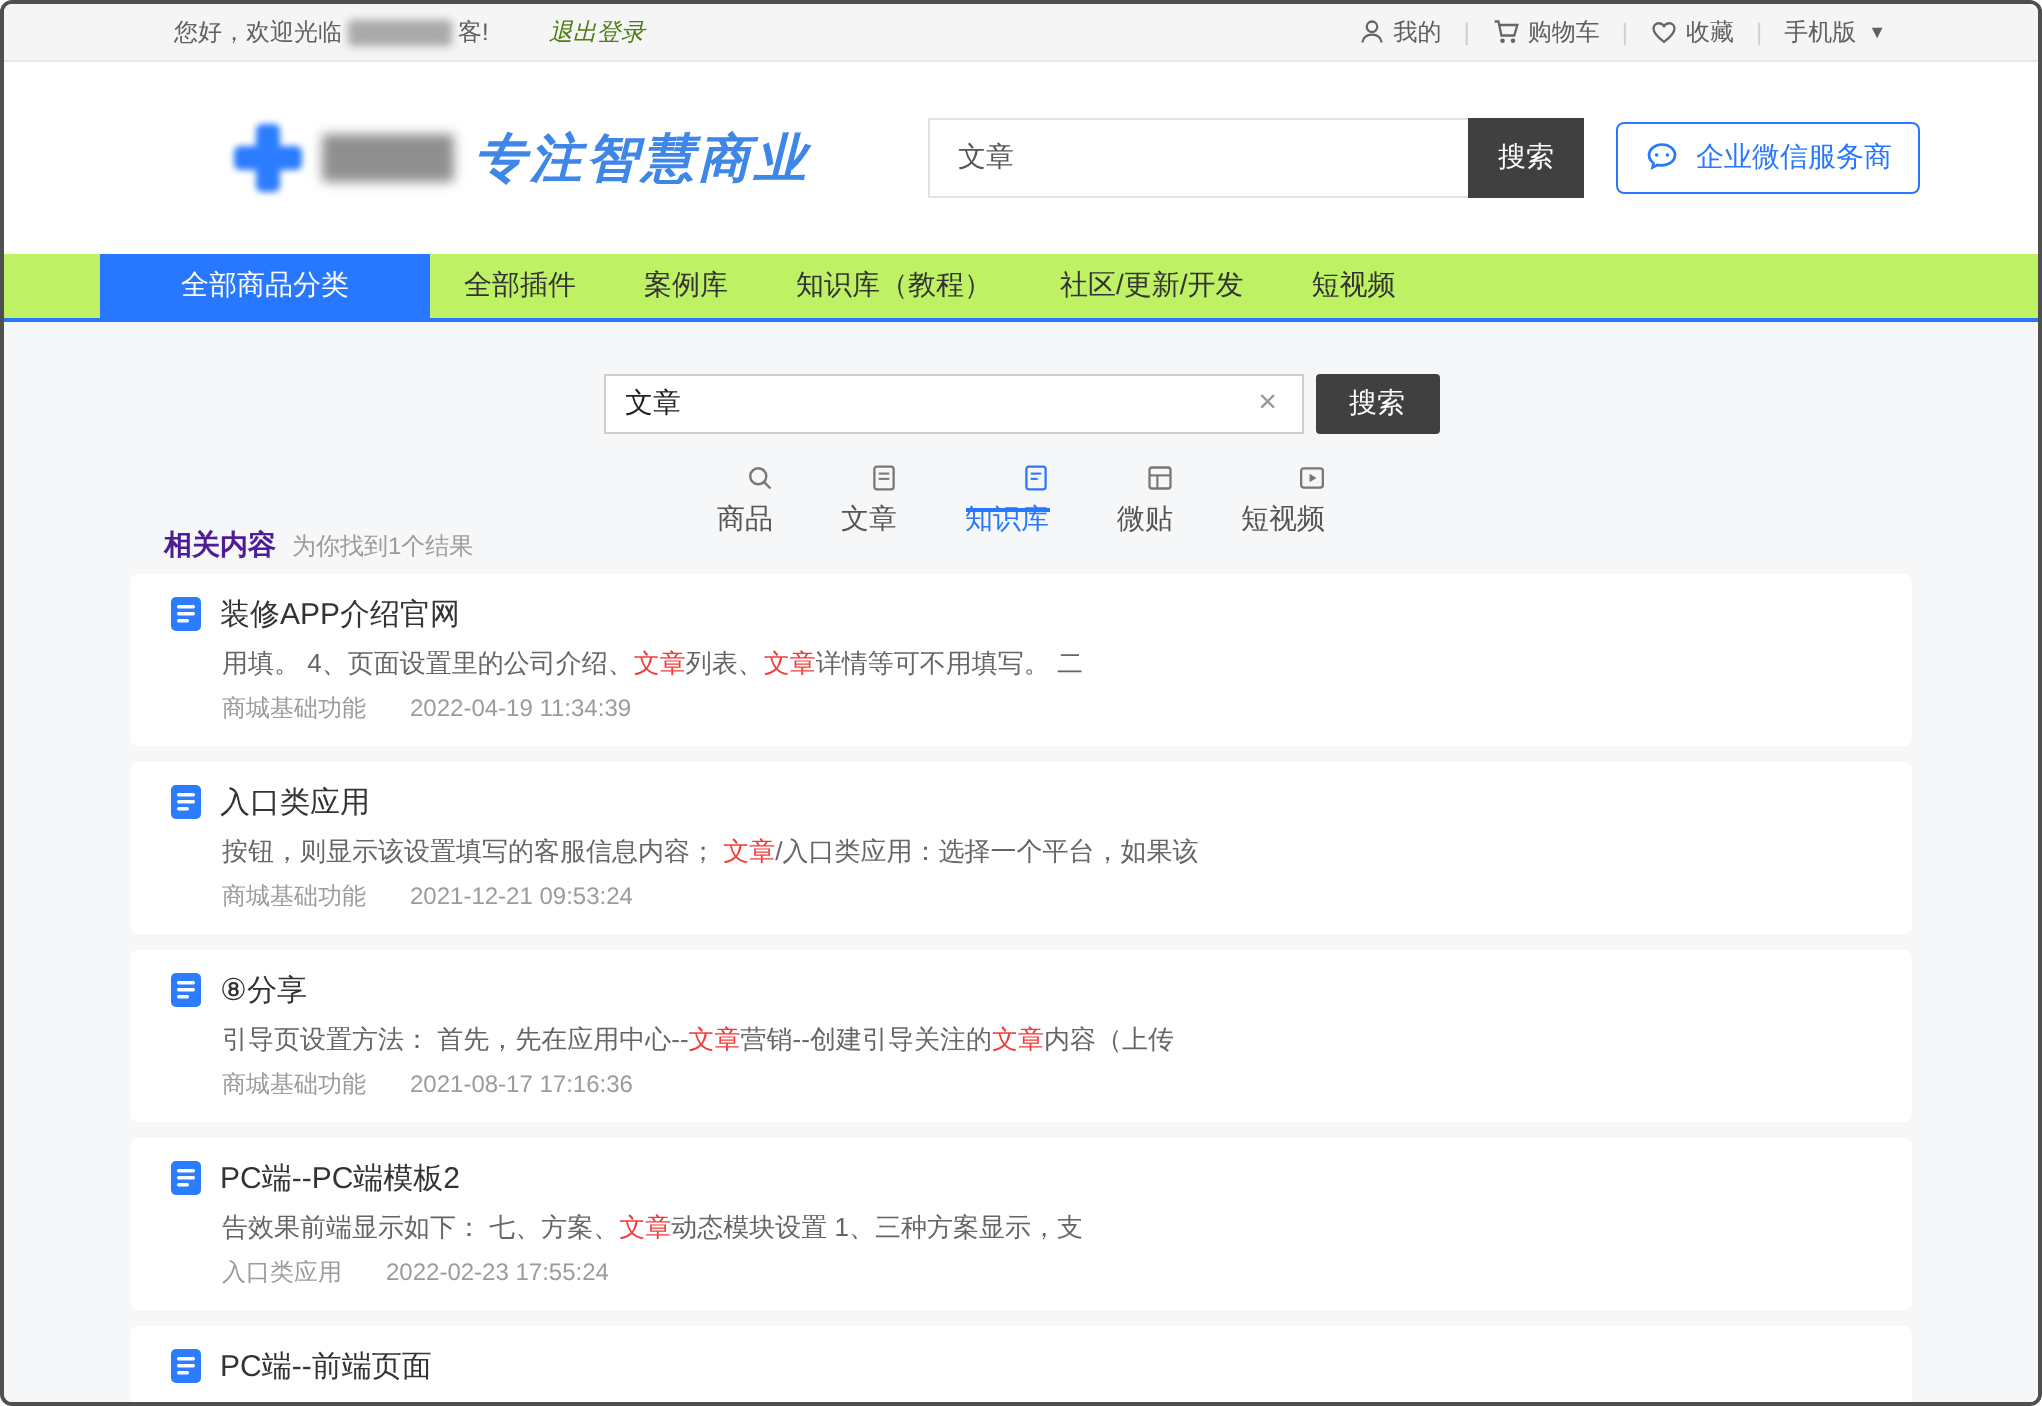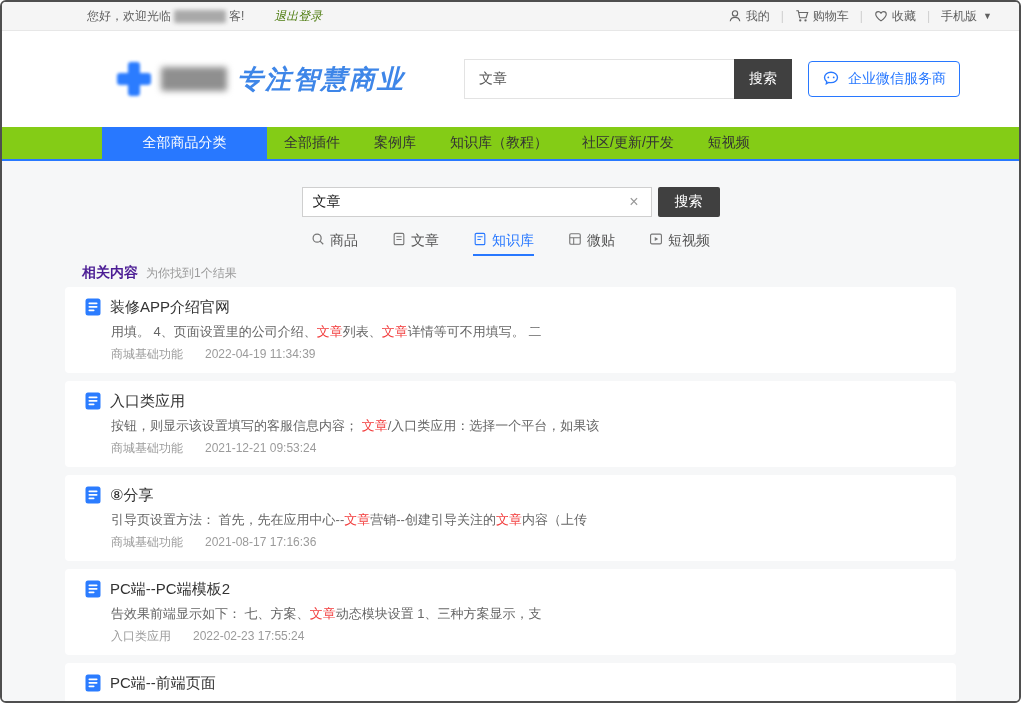--- a/index.html
+++ b/index.html
@@ -1,21 +1,21 @@
 <!DOCTYPE html>
 <html><head>
 <meta charset="utf-8">
 <style>
   * { margin:0; padding:0; box-sizing:border-box; }
   html,body { width:1021px; height:703px; background:#fff; }
   body { font-family:"Liberation Sans","DejaVu Sans",sans-serif; }
   .page { width:1021px; height:703px; border:2px solid #4f4f4f; border-radius:6px; overflow:hidden; background:#fff; display:flex; flex-direction:column; }
 
   
-  .topbar { height:29px; flex:0 0 29px; background:#f5f5f5; border-bottom:1px solid #e7e7e7; display:flex; align-items:center; justify-content:space-between; padding:0 27px 0 85px; font-size:12px; color:#5f5f5f; }
+  .topbar { height:29px; flex:0 0 29px; background:#f5f5f5; border-bottom:1px solid #e7e7e7; display:flex; align-items:center; justify-content:space-between; padding:0 76px 0 85px; font-size:12px; color:#5f5f5f; }
   .topbar-left { display:flex; align-items:center; }
   .blur-chip { display:inline-block; width:52px; height:13px; background:#a9a9a9; border-radius:2px; filter:blur(2px); margin:0 3px; }
   .logout { color:#4d7c0f; margin-left:30px; cursor:pointer; text-decoration:none;font-style:italic; }
   .topbar-right { display:flex; align-items:center; }
   .top-link { display:flex; align-items:center; gap:4px; color:#5f5f5f; cursor:pointer; text-decoration:none; }
   .sep { color:#cfcfcf; margin:0 11px; }
   .caret { font-size:9px; color:#5f5f5f; margin-left:2px; }
   .icn { display:inline-flex; align-items:center; color:#666; }
 
   
@@ -27,33 +27,33 @@
   .logo-plus::after { left:0; top:11px; width:34px; height:12px; }
   .blur-logo { width:66px; height:24px; background:#8f8f8f; border-radius:2px; filter:blur(3px); }
   .brand { font-size:26px; font-weight:bold; font-style:italic; color:#3e86e8; letter-spacing:2px; white-space:nowrap; }
   .header-search { display:flex; width:328px; height:40px; margin-left:22px; flex:0 0 328px; }
   .header-search input { flex:1; min-width:0; border:1px solid #e3e3e3; border-right:none; padding:0 14px; font-size:14px; color:#555; outline:none; background:#fff; font-family:inherit; }
   .btn-primary { background:#404040; color:#fff; border:none; font-size:14px; cursor:pointer; font-family:inherit; }
   .header-search .btn-primary { width:58px; }
   .wecom-btn { margin-left:16px; height:36px; display:flex; align-items:center; gap:8px; padding:16px 13px; background:#fff; border:1px solid #2878ff; border-radius:4px; color:#2878ff; font-size:14px; cursor:pointer; font-family:inherit; white-space:nowrap; }
 
   
-  .nav { height:34px; flex:0 0 34px; background:#84cc16; border-bottom:2px solid #2878ff; display:flex; align-items:stretch; padding-left:100px; }
+  .nav { height:34px; flex:0 0 34px; background:#bef264; border-bottom:2px solid #2878ff; display:flex; align-items:stretch; padding-left:48px; }
   .nav-item { display:flex; align-items:center; padding:0 17px; font-size:14px; color:#333; cursor:pointer; white-space:nowrap; }
   .nav-item.active { background:#2878ff; color:#fff; width:165px; justify-content:center; padding:0; }
 
   
   .main { flex:1; background:#f6f7f8; overflow:hidden; padding-top:26px; }
   .search-row { display:flex; justify-content:center; align-items:center; gap:6px; }
   .search-box { width:350px; height:30px; background:#fff; border:1px solid #cfcfcf; display:flex; align-items:center; padding:0 10px; }
   .search-box input { flex:1; min-width:0; border:none; outline:none; font-size:14px; color:#222; font-family:inherit; }
   .search-box .clear { color:#999; font-size:16px; cursor:pointer; line-height:1; padding:0 2px; }
   .search-btn { width:62px; height:30px; border-radius:2px; }
   .tabs { margin-top:15px; height:24px; display:flex; justify-content:center; gap:34px; }
-  .tab { display:flex; align-items:flex-start; gap:5px; font-size:14px; color:#555; cursor:pointer; border-bottom:2px solid transparent; padding-bottom:4px; }
+  .tab { display:flex; align-items:flex-end; gap:5px; font-size:14px; color:#555; cursor:pointer; border-bottom:2px solid transparent; padding-bottom:4px;flex-direction:column; }
   .tab .icn { color:#777; }
   .tab.active { color:#2878ff; border-bottom-color:#2878ff; }
   .tab.active .icn { color:#2878ff; }
 
   .results-header { margin:8px 0 0 80px; height:17px; display:flex; align-items:baseline; gap:8px; }
   .rh-title { font-size:14px; font-weight:bold; color:#4c1d95; }
   .rh-count { font-size:12px; color:#9b9b9b; }
 
   .results { margin-top:6px; padding:0 63px; }
   .card { background:#fff; border-radius:4px; padding:11px 20px; margin-bottom:8px; cursor:pointer; }

